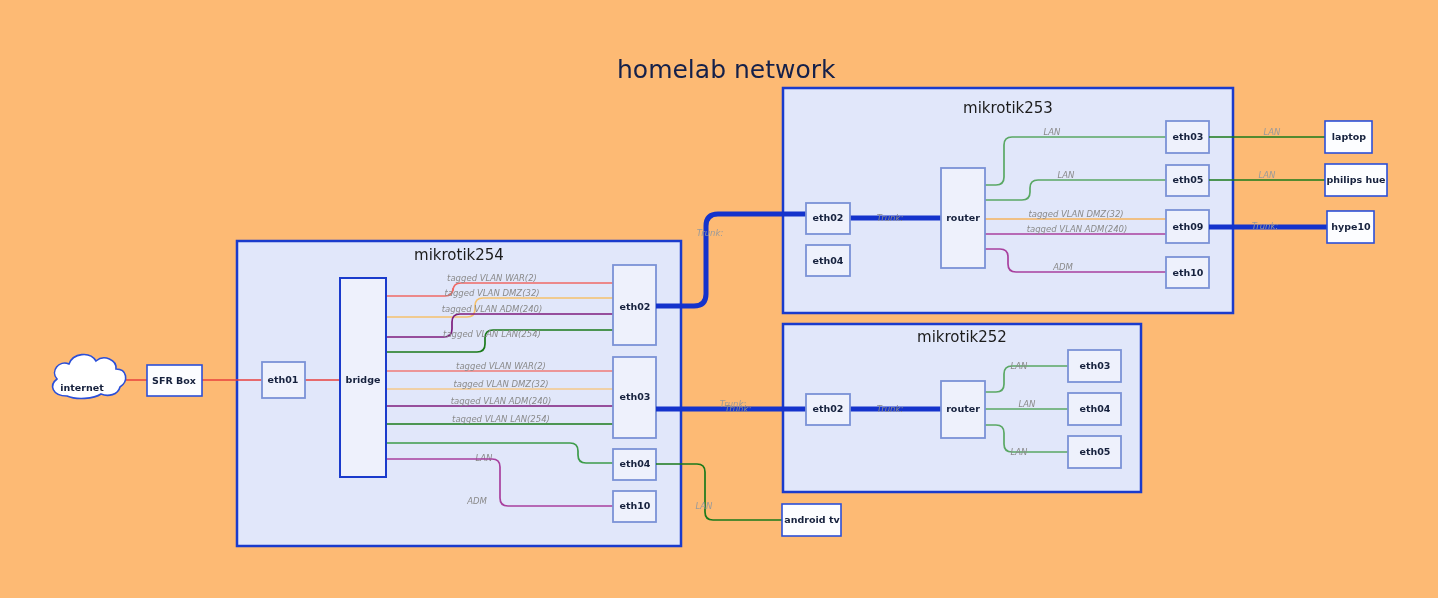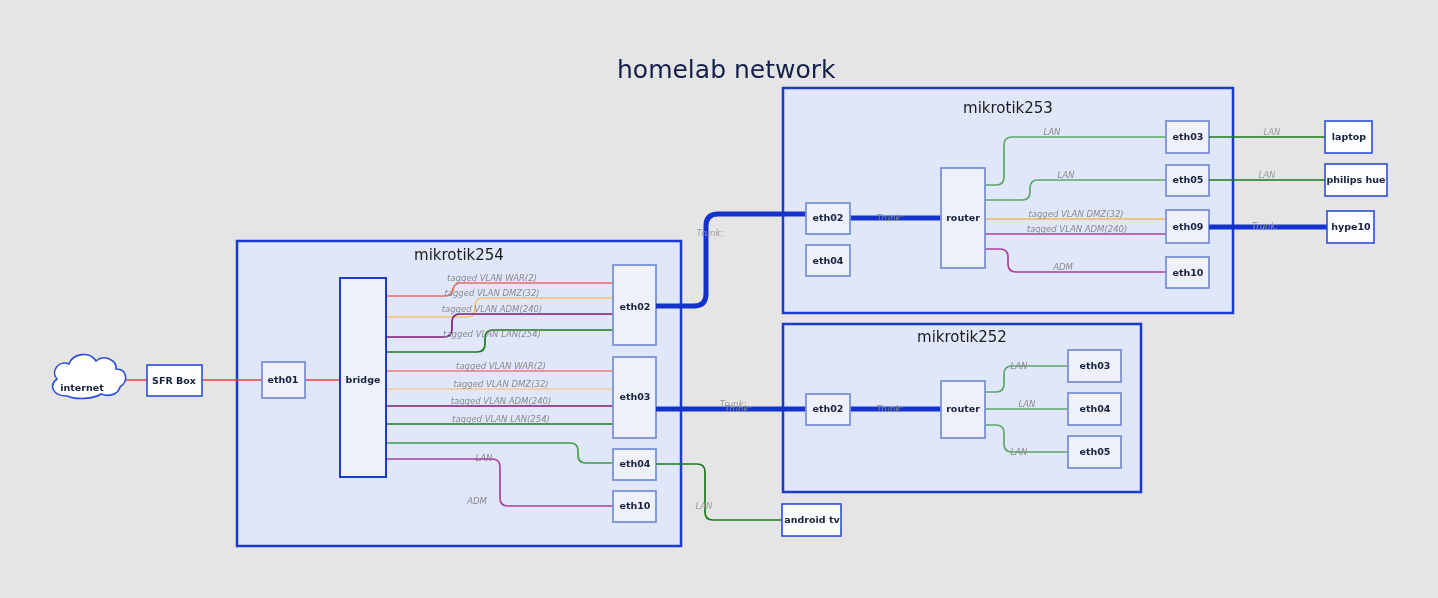--- a/index.html
+++ b/index.html
@@ -1,18 +1,18 @@
 <!DOCTYPE html>
 <html><head>
 <meta charset="utf-8">
 <style>
   html,body{margin:0;padding:0;background:#262626;}
   body{width:1438px;height:598px;overflow:hidden;
        font-family:"DejaVu Sans","Liberation Sans",sans-serif;}
-  #stage{position:relative;width:1438px;height:598px;background:#e5e5e5;}
+  #stage{position:relative;width:1438px;height:598px;background:#fdba74;}
   svg{position:absolute;top:0;left:0;width:1438px;height:598px;}
 
   .diagram-title{font-size:25px;fill:#14204a;font-family:"DejaVu Sans","Liberation Sans",sans-serif;}
   .panel-rect{fill:#e1e7fa;stroke:#1a3bcc;stroke-width:2.5;}
   .panel-title{font-size:15px;fill:#1c1c1c;text-anchor:middle;
                font-family:"DejaVu Sans","Liberation Sans",sans-serif;}
   .node-rect{fill:#eef1fc;stroke:#7b92d6;stroke-width:1.8;}
   .node-rect-strong{fill:#eef1fc;stroke:#1a3bcc;stroke-width:2;}
   .node-rect-ext{fill:#fcfdff;stroke:#2b4fd8;stroke-width:1.6;}
   .node-label{font-size:9.5px;font-weight:bold;fill:#16213d;text-anchor:middle;

